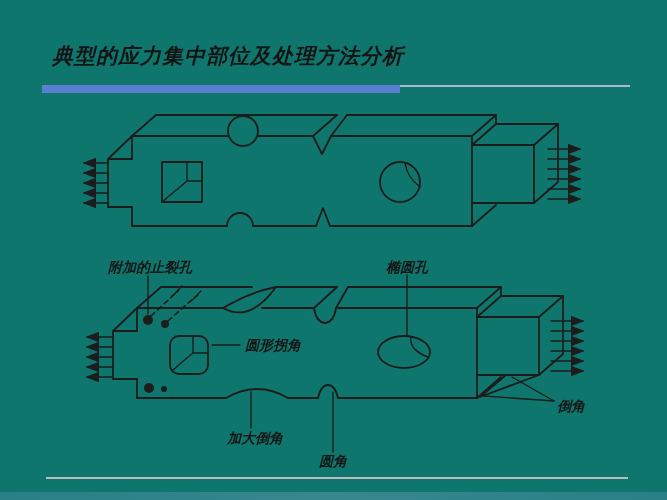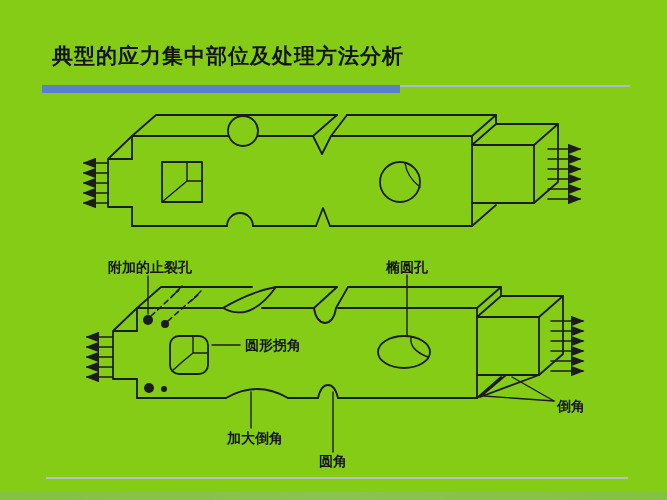--- a/index.html
+++ b/index.html
@@ -1,18 +1,19 @@
 <!DOCTYPE html>
 <html style="--accent: #5b7fd0; --divider: #a9b9cf; --footer: #bdbdbd; --ink: #1c1c1c;"><head>
 <meta charset="utf-8">
 <style>
   html,body{margin:0;padding:0;background:#ffffff;}
   .slide{
-    position:relative;width:667px;height:500px;background:#84cc16;overflow:hidden;
+    position:relative;width:667px;height:500px;background:#0f766e;overflow:hidden;
     font-family:"Liberation Sans",sans-serif;
+    font-style:italic;
   }
   .title{
     position:absolute;left:52px;top:42px;margin:0;
     font-family:"Liberation Serif",serif;
     font-size:21px;font-weight:700;color:#141414;letter-spacing:1px;white-space:nowrap;
   }
   .rule-thin{
     position:absolute;left:42px;top:85px;width:588px;height:2px;
     background:var(--divider,#a9b9cf);
   }

